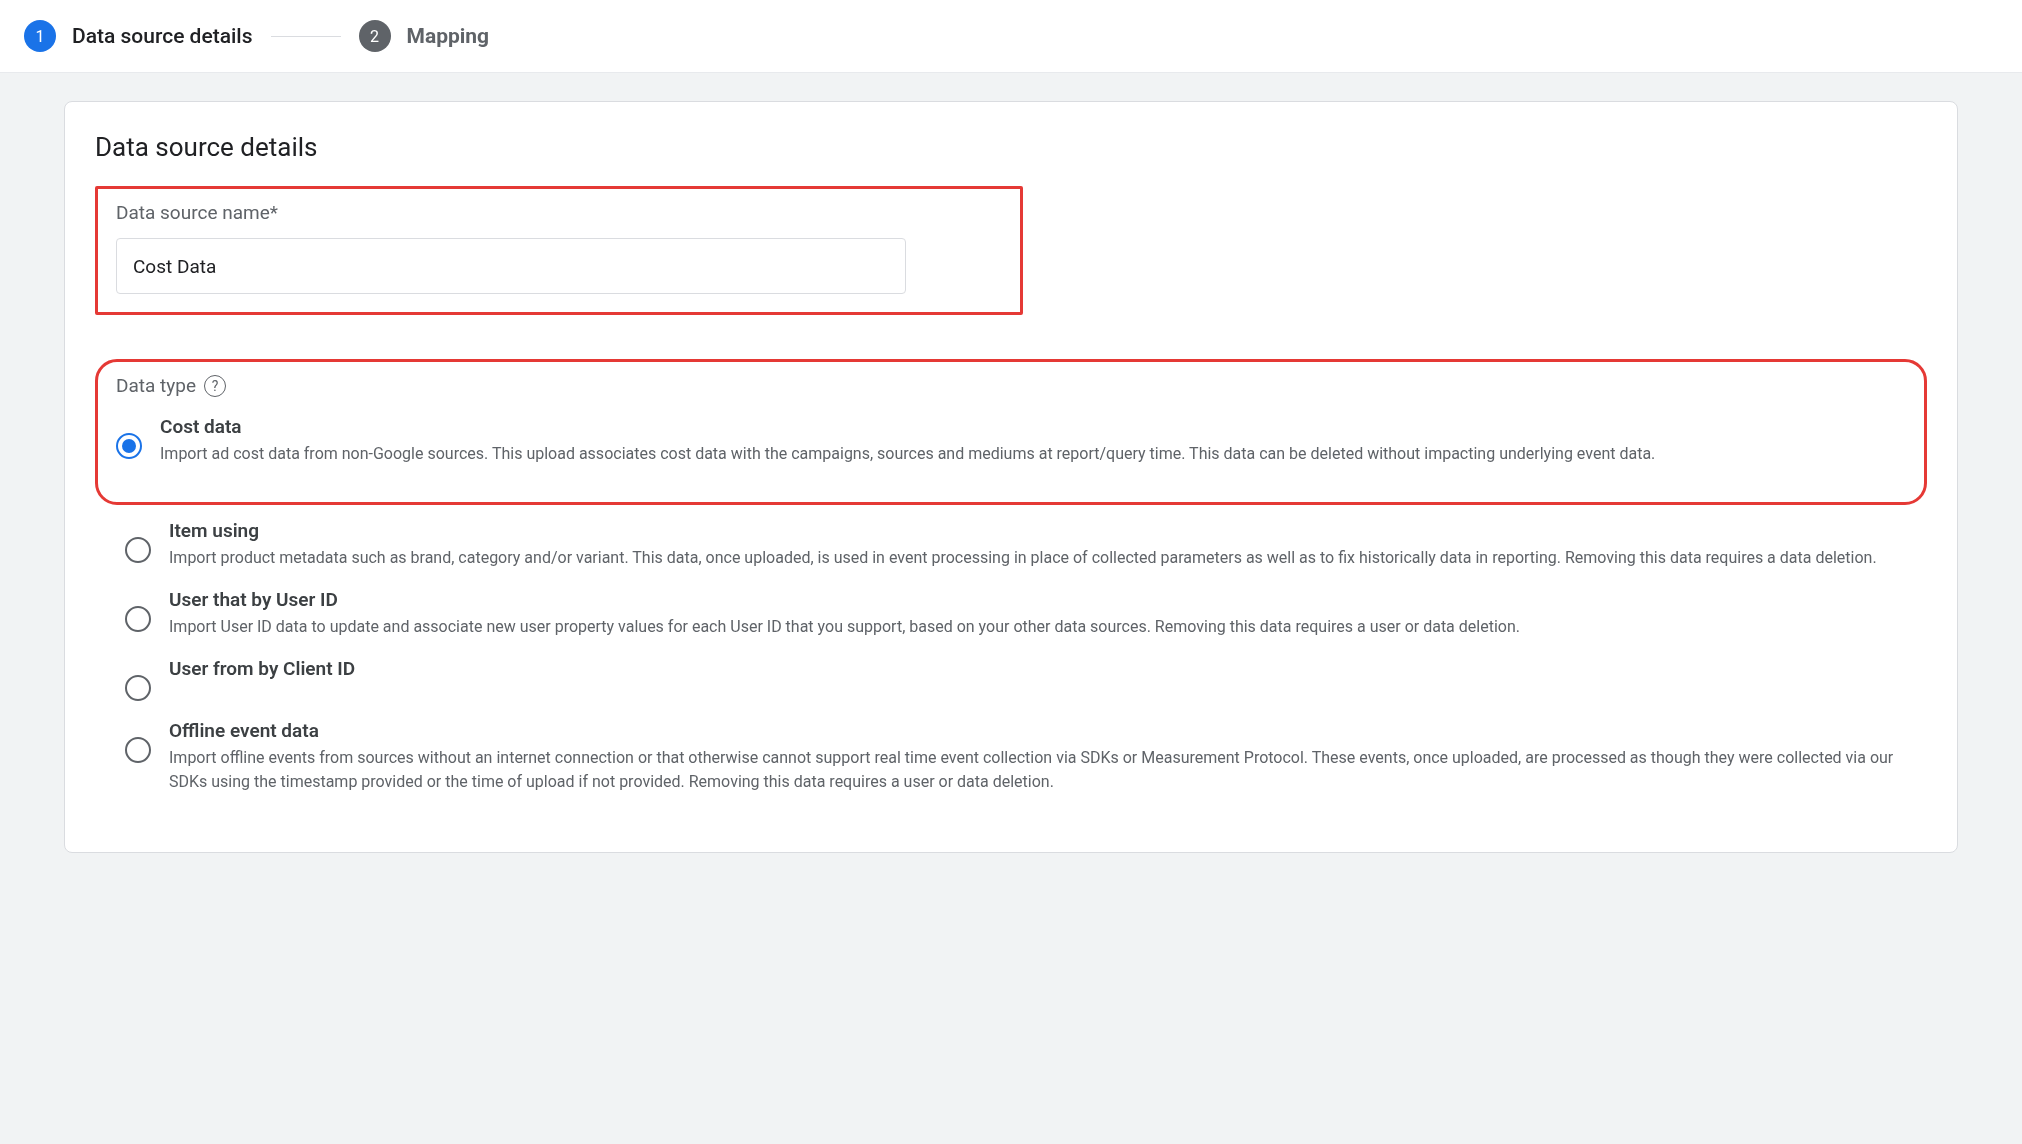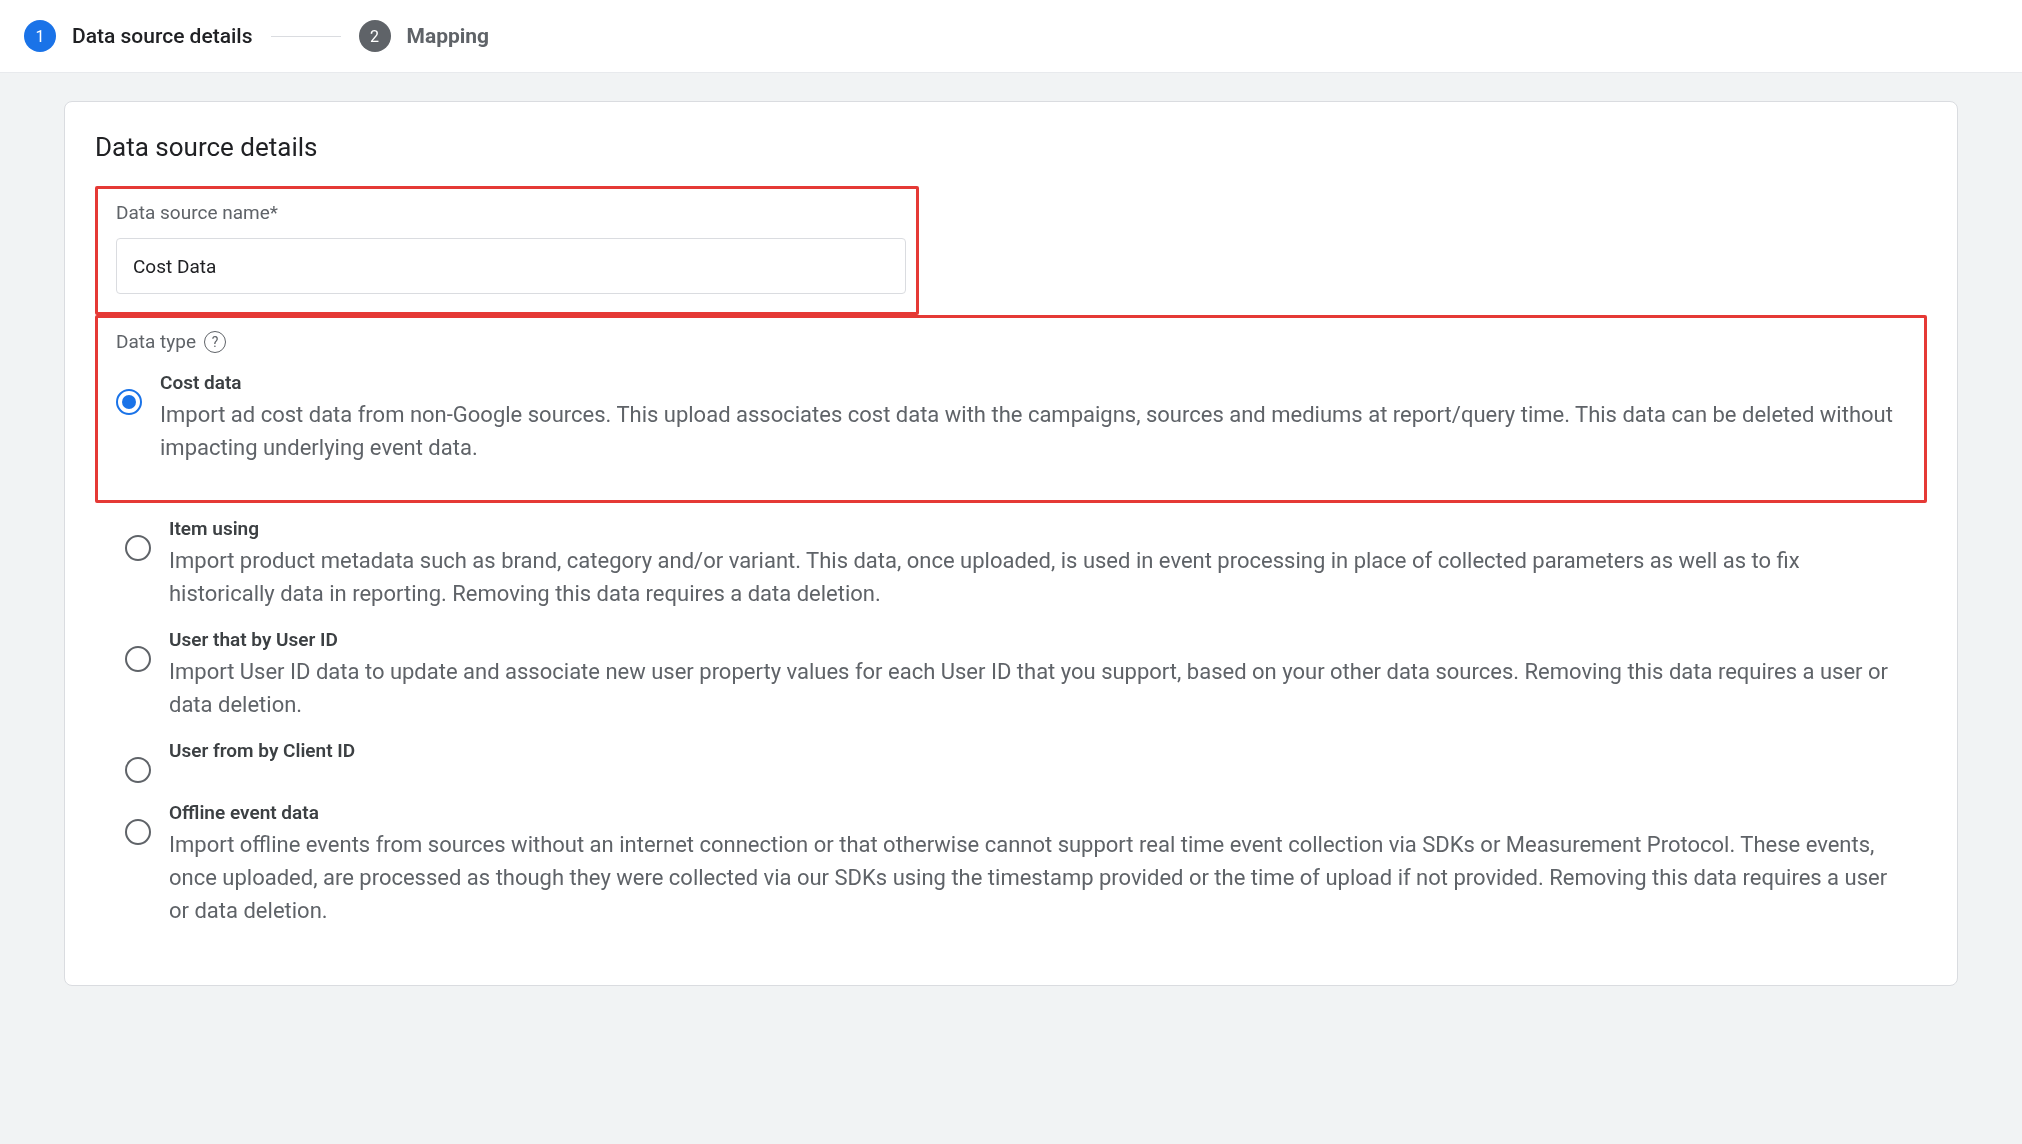--- a/index.html
+++ b/index.html
@@ -68,22 +68,22 @@
     margin-bottom: 24px;
   }
 
   
   .highlight {
     border: 3px solid #e53935;
     border-radius: 2px;
     padding: 12px 18px 18px 18px;
     position: relative;
   }
-  .highlight.name-box { width: 824px; }
-  .highlight.type-box { width: 100%; }
+  .highlight.name-box { width: 928px; margin-bottom: 44px; }
+  .highlight.type-box { width: 100%; border-radius: 22px; }
 
   .field-label {
     font-size: 19px;
     color: #5f6368;
     margin-bottom: 14px;
     display: flex;
     align-items: center;
     gap: 8px;
   }
   .text-input {
@@ -143,21 +143,21 @@
     transform: translate(-50%, -50%);
   }
   .radio-text { flex: 1; }
   .radio-title {
     font-size: 19px;
     font-weight: 600;
     color: #3c4043;
     margin-bottom: 4px;
   }
   .radio-desc {
-    font-size: 22px;
+    font-size: 16px;
     color: #5f6368;
     line-height: 1.5;
   }
 </style>
 </head>
 <body>
 
 <div class="stepper">
   <div class="step">
     <div class="step-number active">1</div>

